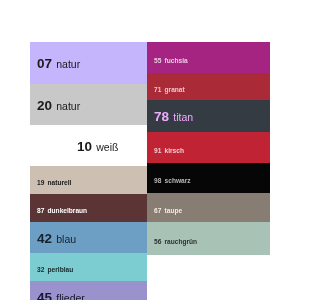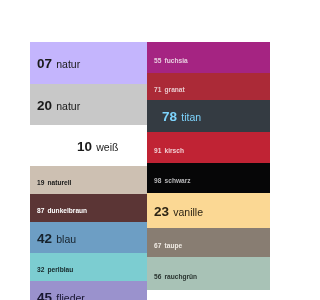--- a/index.html
+++ b/index.html
@@ -92,30 +92,27 @@
       </div>
     </div>
   <div class="column" id="column-right">
       <div class="swatch size-small" style="height: 31px; background: rgb(165, 36, 130);">
         <div class="swatch-label" style="color: rgb(232, 207, 224);"><span class="code">55</span><span class="name">fuchsia</span></div>
       </div>
       <div class="swatch size-small" style="height: 27px; background: rgb(171, 42, 55);">
         <div class="swatch-label" style="color: rgb(232, 200, 204);"><span class="code">71</span><span class="name">granat</span></div>
       </div>
       <div class="swatch size-big" style="height: 32px; background: rgb(52, 59, 66);">
-        <div class="swatch-label" style="color: #7dd3fc; margin-left: 8px;"><span class="code">78</span><span class="name">titan</span></div>
+        <div class="swatch-label" style="color: #f0abfc;"><span class="code">78</span><span class="name">titan</span></div>
       </div>
       <div class="swatch size-small" style="height: 31px; background: rgb(192, 35, 52);">
         <div class="swatch-label" style="color: rgb(240, 208, 212);"><span class="code">91</span><span class="name">kirsch</span></div>
       </div>
       <div class="swatch size-small" style="height: 30px; background: rgb(6, 6, 7);">
         <div class="swatch-label" style="color: rgb(184, 184, 186);"><span class="code">98</span><span class="name">schwarz</span></div>
-      </div>
-      <div class="swatch size-big" style="height: 35px; background: rgb(251, 216, 148);">
-        <div class="swatch-label" style="color: rgb(44, 36, 20);"><span class="code">23</span><span class="name">vanille</span></div>
       </div>
       <div class="swatch size-small" style="height: 29px; background: rgb(136, 125, 114);">
         <div class="swatch-label" style="color: rgb(240, 235, 228);"><span class="code">67</span><span class="name">taupe</span></div>
       </div>
       <div class="swatch size-small" style="height: 33px; background: rgb(168, 194, 182);">
         <div class="swatch-label" style="color: rgb(42, 52, 48);"><span class="code">56</span><span class="name">rauchgrün</span></div>
       </div>
     </div>
 </div>
 

